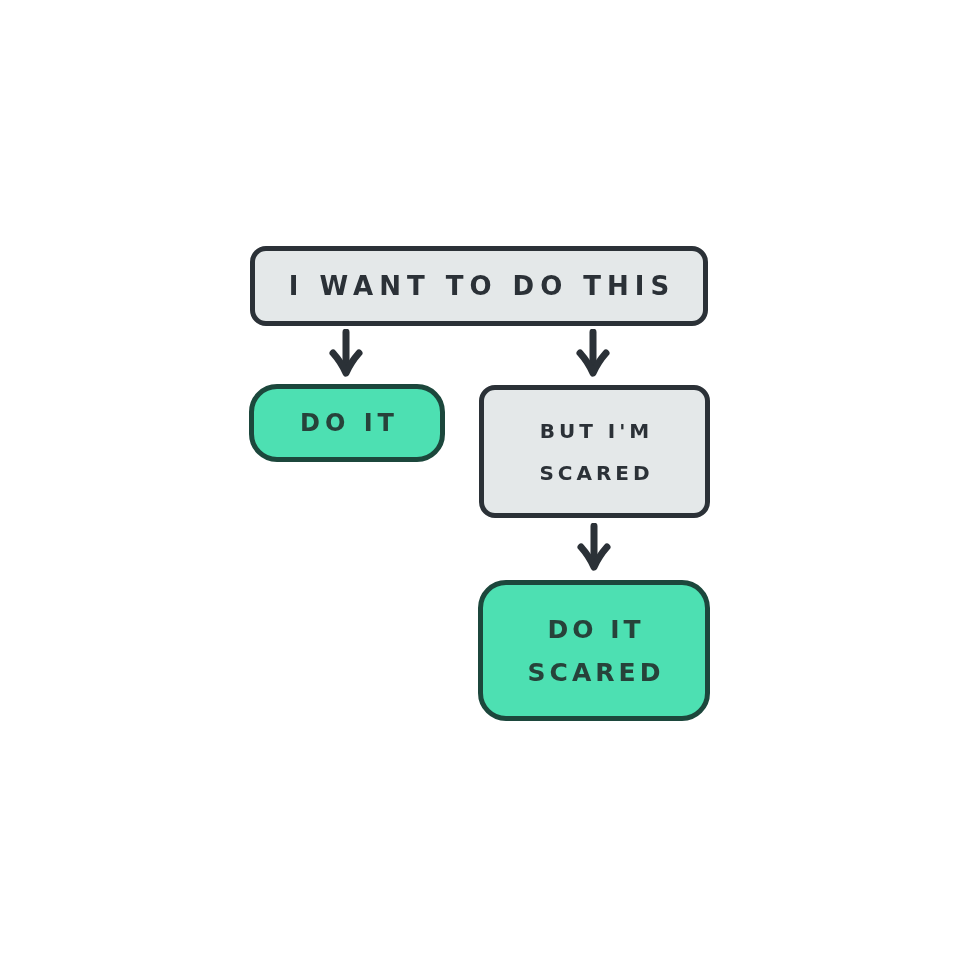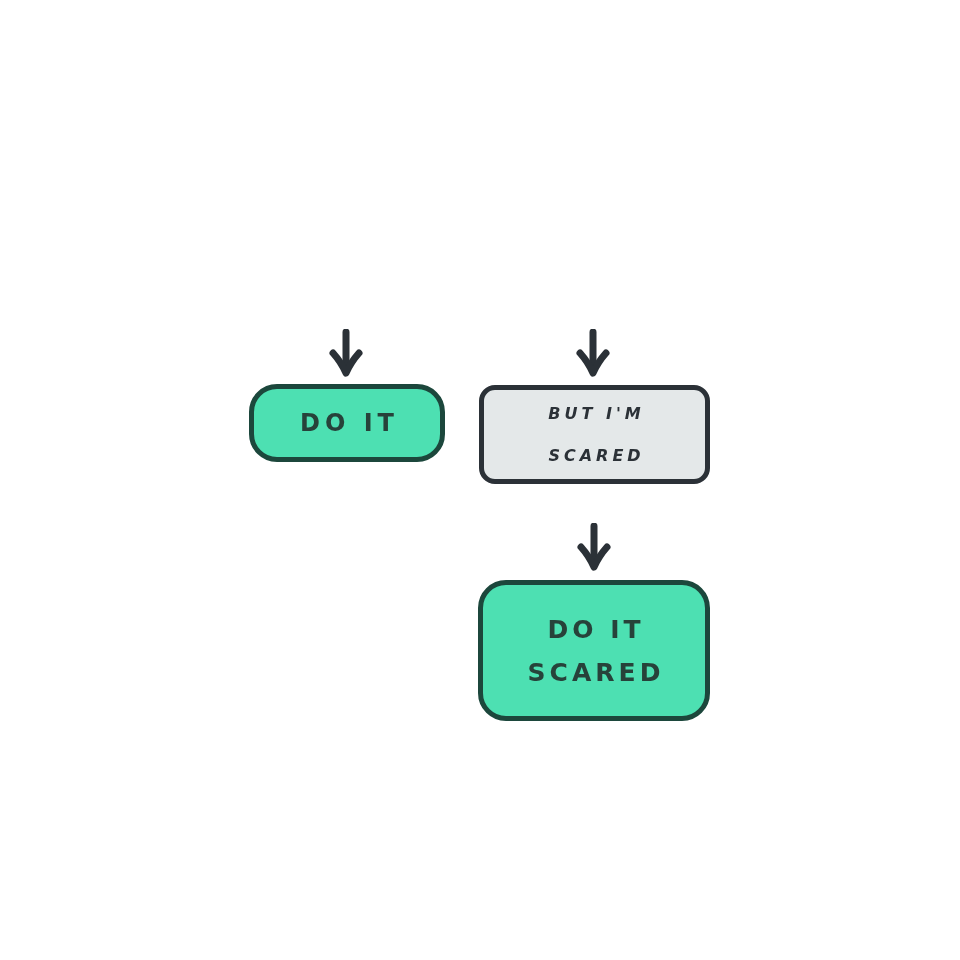--- a/index.html
+++ b/index.html
@@ -59,22 +59,22 @@
   }
   #node-root {
     left: 250px; top: 246px; width: 458px; height: 80px;
     font-size: 26px; letter-spacing: 6px; text-indent: 6px;
   }
   #node-do-it {
     left: 249px; top: 384px; width: 196px; height: 78px;
     font-size: 24px; letter-spacing: 5px; text-indent: 5px;
   }
   #node-but-scared {
-    left: 479px; top: 385px; width: 231px; height: 99px;
-    font-size: 16px; letter-spacing: 4px; text-indent: 4px; line-height: 42px; font-style: italic;
+    left: 479px; top: 385px; width: 231px; height: 133px;
+    font-size: 20px; letter-spacing: 4px; text-indent: 4px; line-height: 42px;
   }
   #node-do-it-scared {
     left: 478px; top: 580px; width: 232px; height: 141px;
     font-size: 25px; letter-spacing: 4px; text-indent: 4px; line-height: 43px;
   }
   .arrow {
     position: absolute;
     width: 44px;
     height: 50px;
   }
@@ -92,20 +92,23 @@
   }
   #arrow-root-do-it    { left: 324px; top: 329px; }
   #arrow-root-scared   { left: 571px; top: 329px; }
   #arrow-scared-do-it  { left: 572px; top: 523px; }
 </style>
 </head>
 <body>
 
 <div class="canvas">
 
+  <div id="node-root" class="node node-gray">
+    <span class="line">I WANT TO DO THIS</span>
+  </div>
 
   <div id="arrow-root-do-it" class="arrow">
     <svg viewBox="0 0 44 50">
       <path d="M22 3 L22 36"></path>
       <path d="M9 24 Q17 33 22 44 Q27 33 35 24"></path>
     </svg>
   </div>
 
   <div id="arrow-root-scared" class="arrow">
     <svg viewBox="0 0 44 50">

